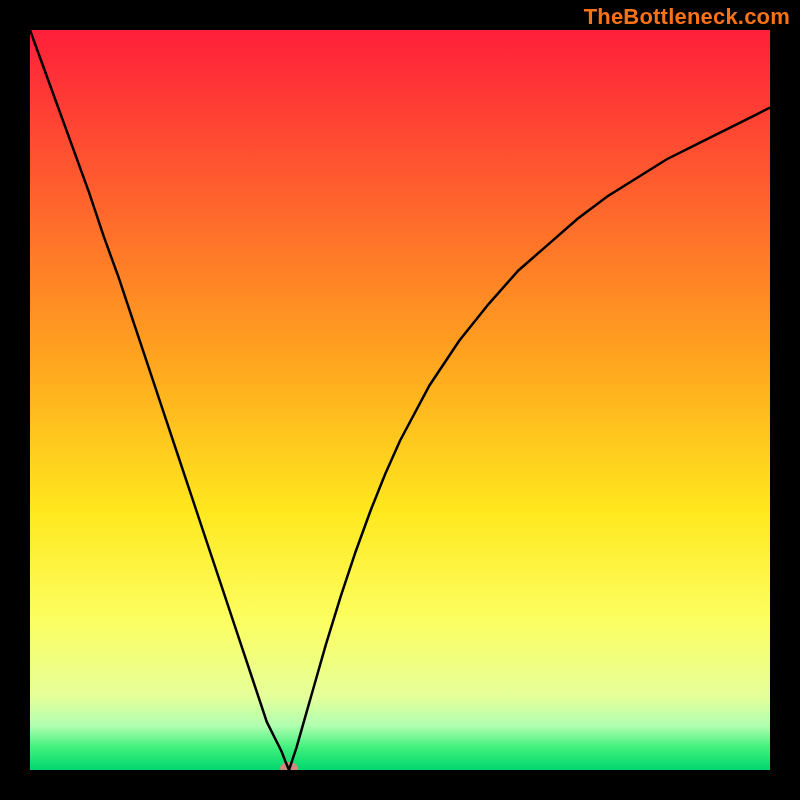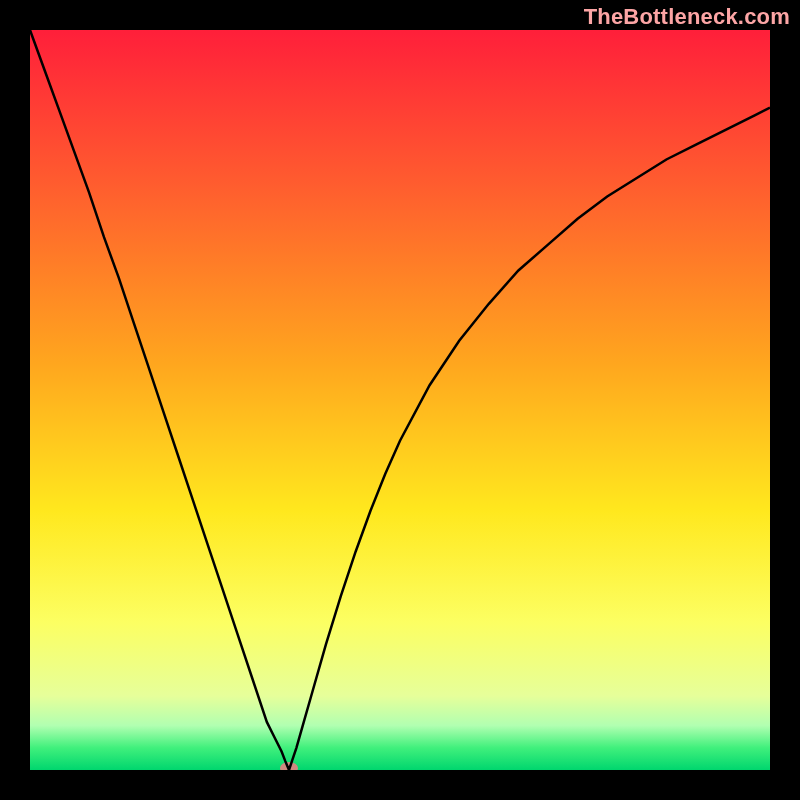--- a/index.html
+++ b/index.html
@@ -25,21 +25,21 @@
     width: 740px;
     height: 740px;
   }
   .watermark {
     position: absolute;
     top: 4px;
     right: 10px;
     font-family: Arial, Helvetica, sans-serif;
     font-size: 22px;
     font-weight: 600;
-    color: #fca5a5;
+    color: #f97316;
     letter-spacing: 0.2px;
   }
 </style>
 </head>
 <body>
 
 <div class="frame">
   <svg class="plot" viewBox="0 0 740 740" preserveAspectRatio="none">
     <defs>
       <linearGradient id="bg" x1="0" y1="0" x2="0" y2="1">

